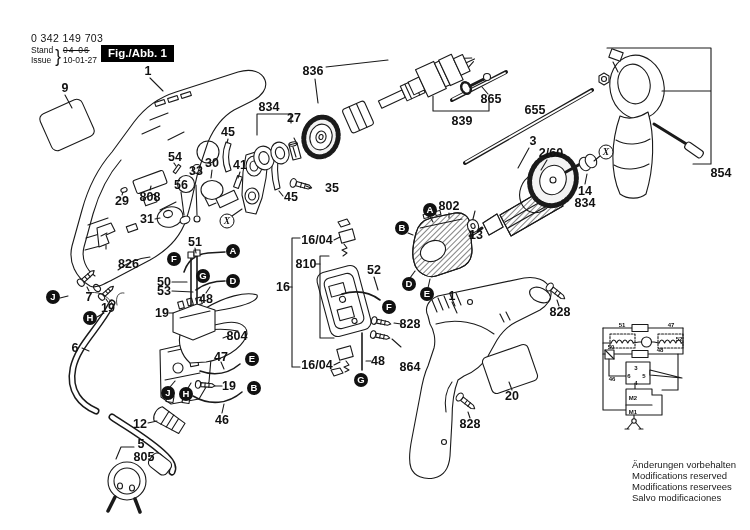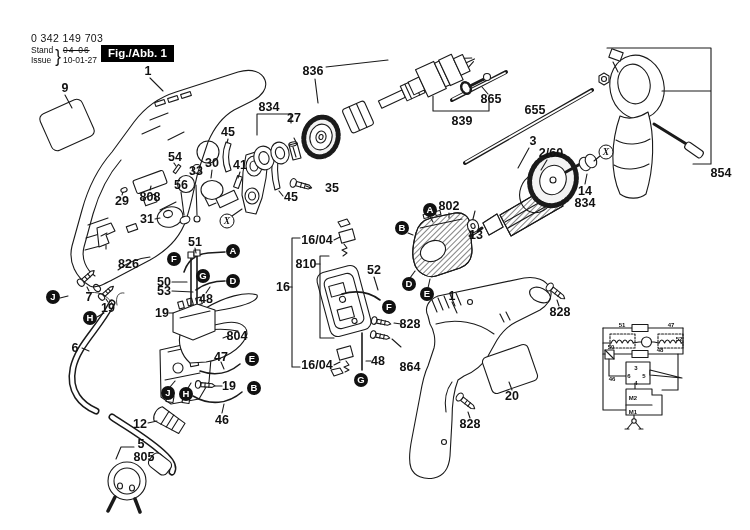--- a/index.html
+++ b/index.html
@@ -595,14 +595,20 @@
       <div class="lbl tiny" style="left: 660px; top: 350px;">48</div>
       <div class="lbl tiny" style="left: 612px; top: 379px;">46</div>
       <div class="lbl tiny" style="left: 636px; top: 368px;">3</div>
       <div class="lbl tiny" style="left: 629px; top: 376px;">6</div>
       <div class="lbl tiny" style="left: 644px; top: 376px;">5</div>
       <div class="lbl tiny" style="left: 636px; top: 383px;">4</div>
       <div class="lbl tiny" style="left: 633px; top: 398px;">M2</div>
       <div class="lbl tiny" style="left: 633px; top: 412px;">M1</div>
     </div>
 
+  <div class="footer">
+    <div>Änderungen vorbehalten</div>
+    <div>Modifications reserved</div>
+    <div>Modifications reservees</div>
+    <div>Salvo modificaciones</div>
+  </div>
 
 </div>
 
 </body></html>

